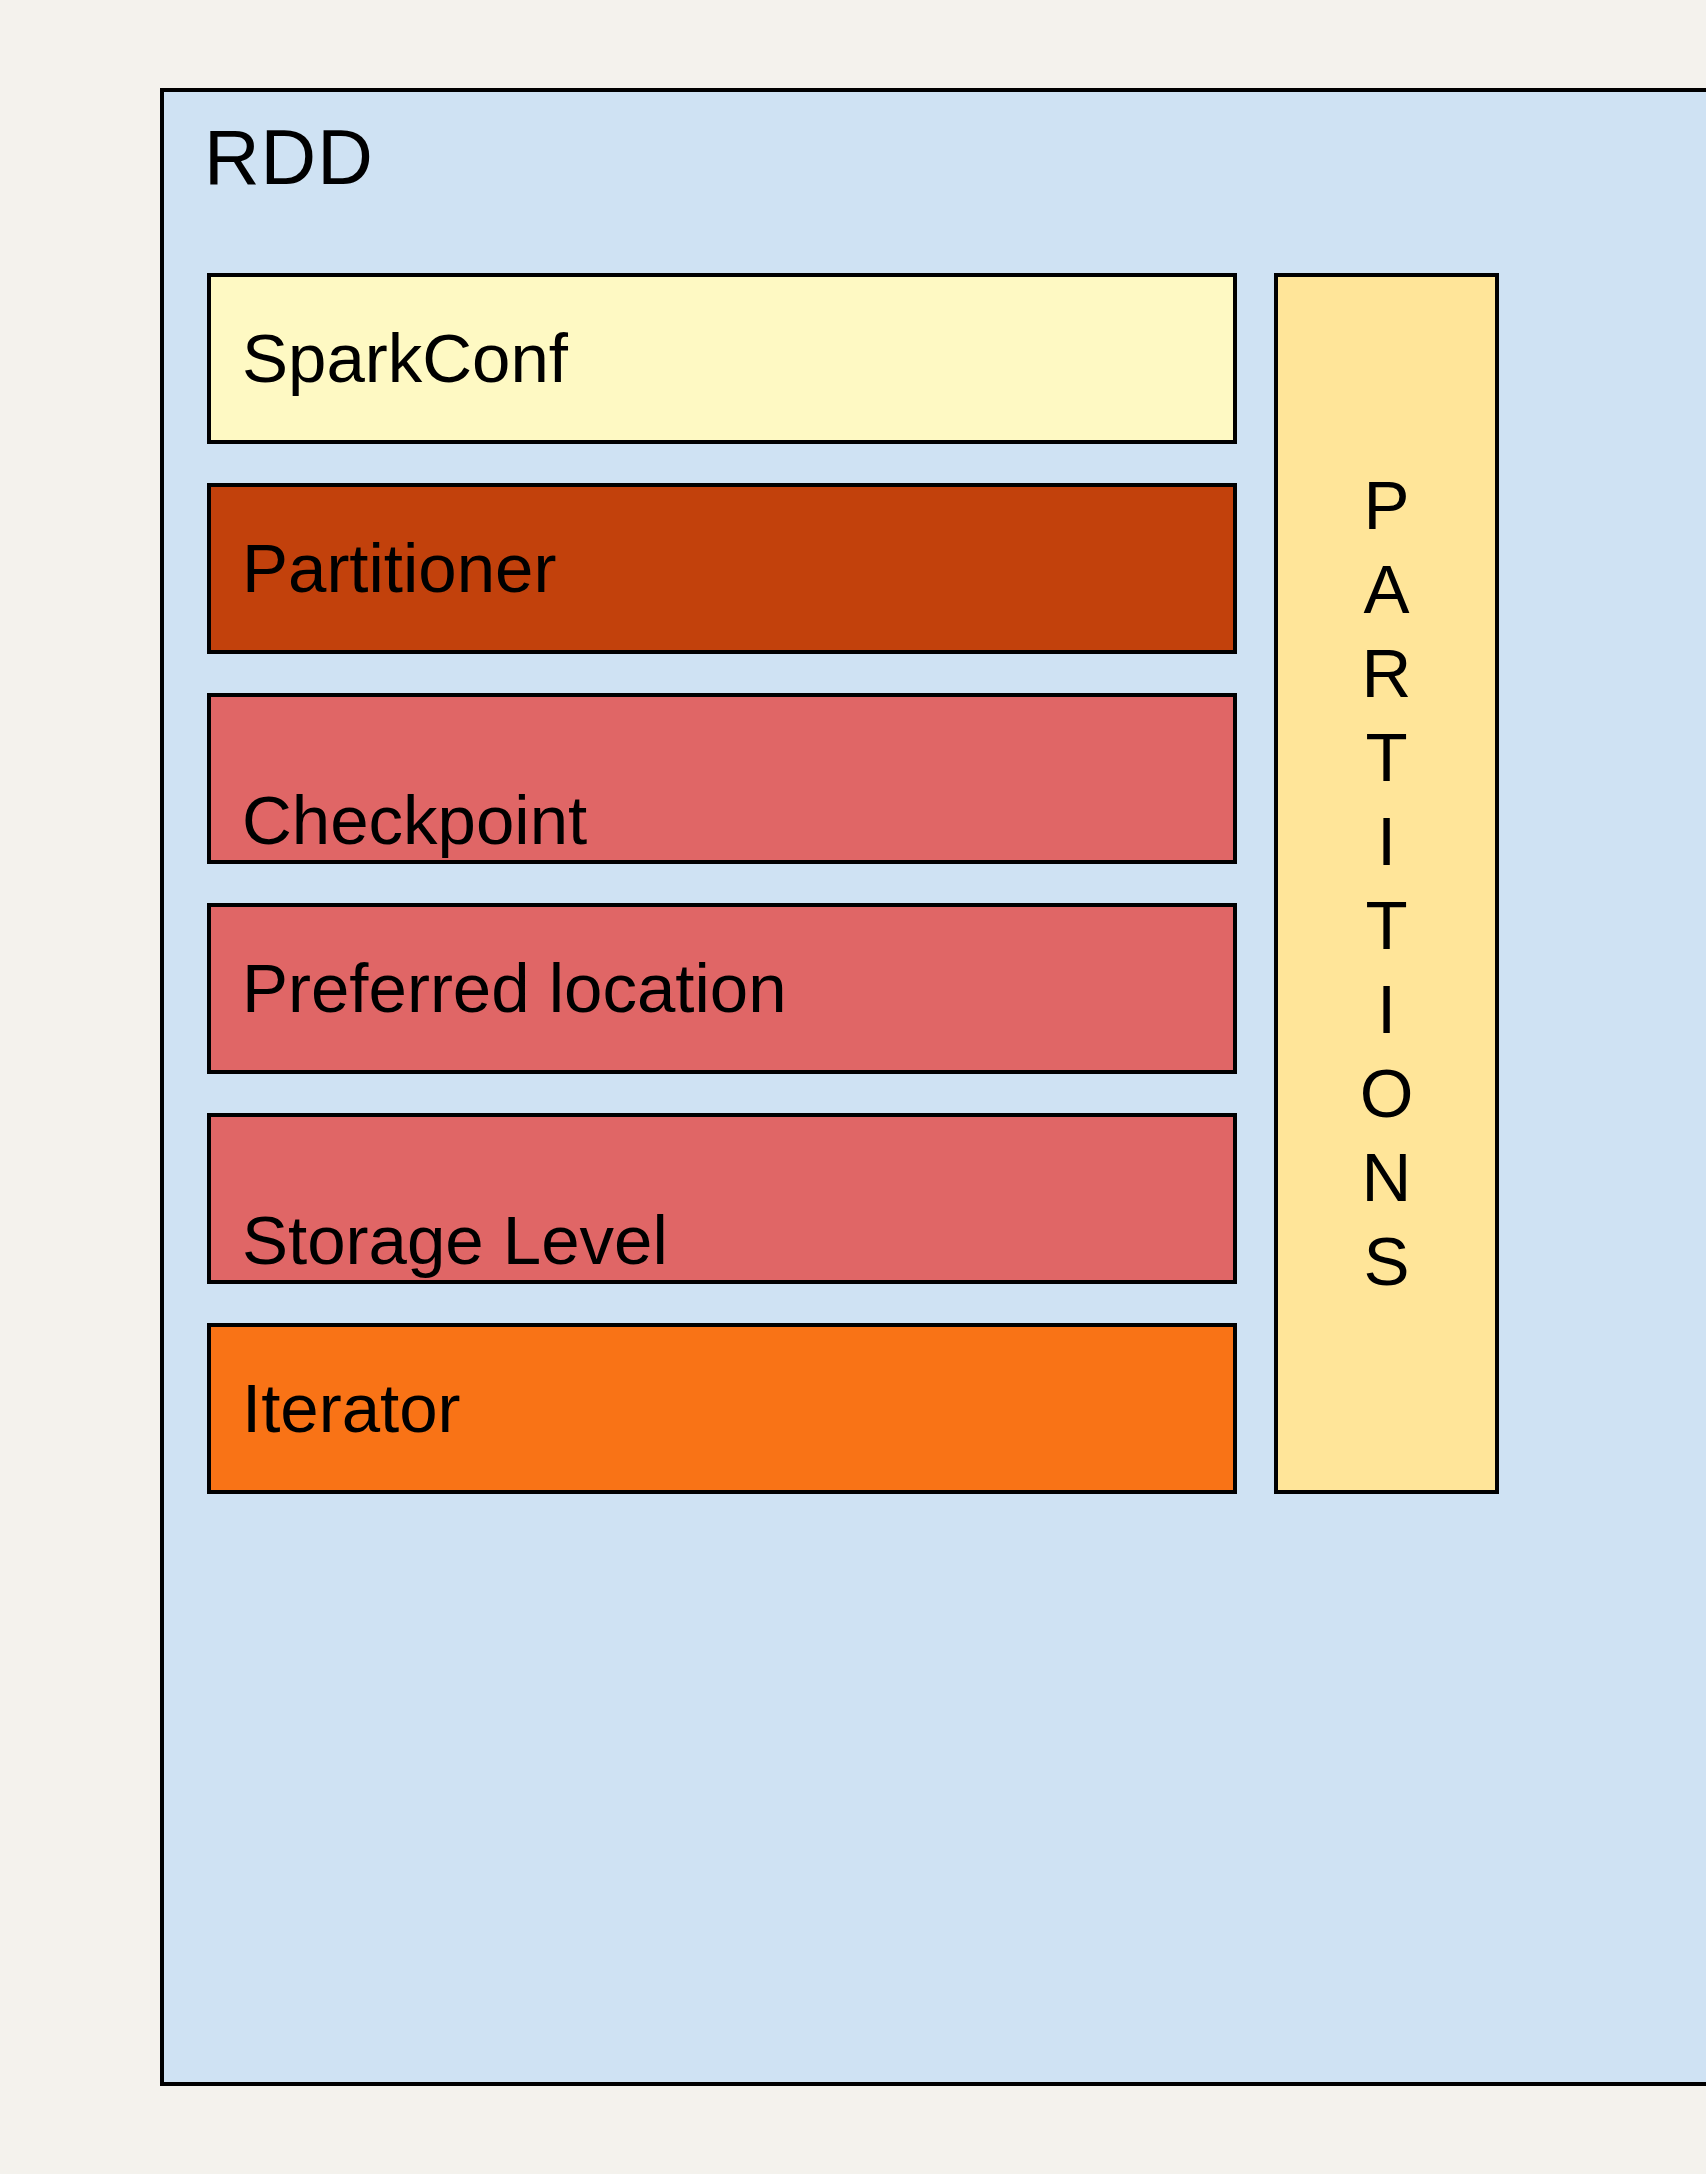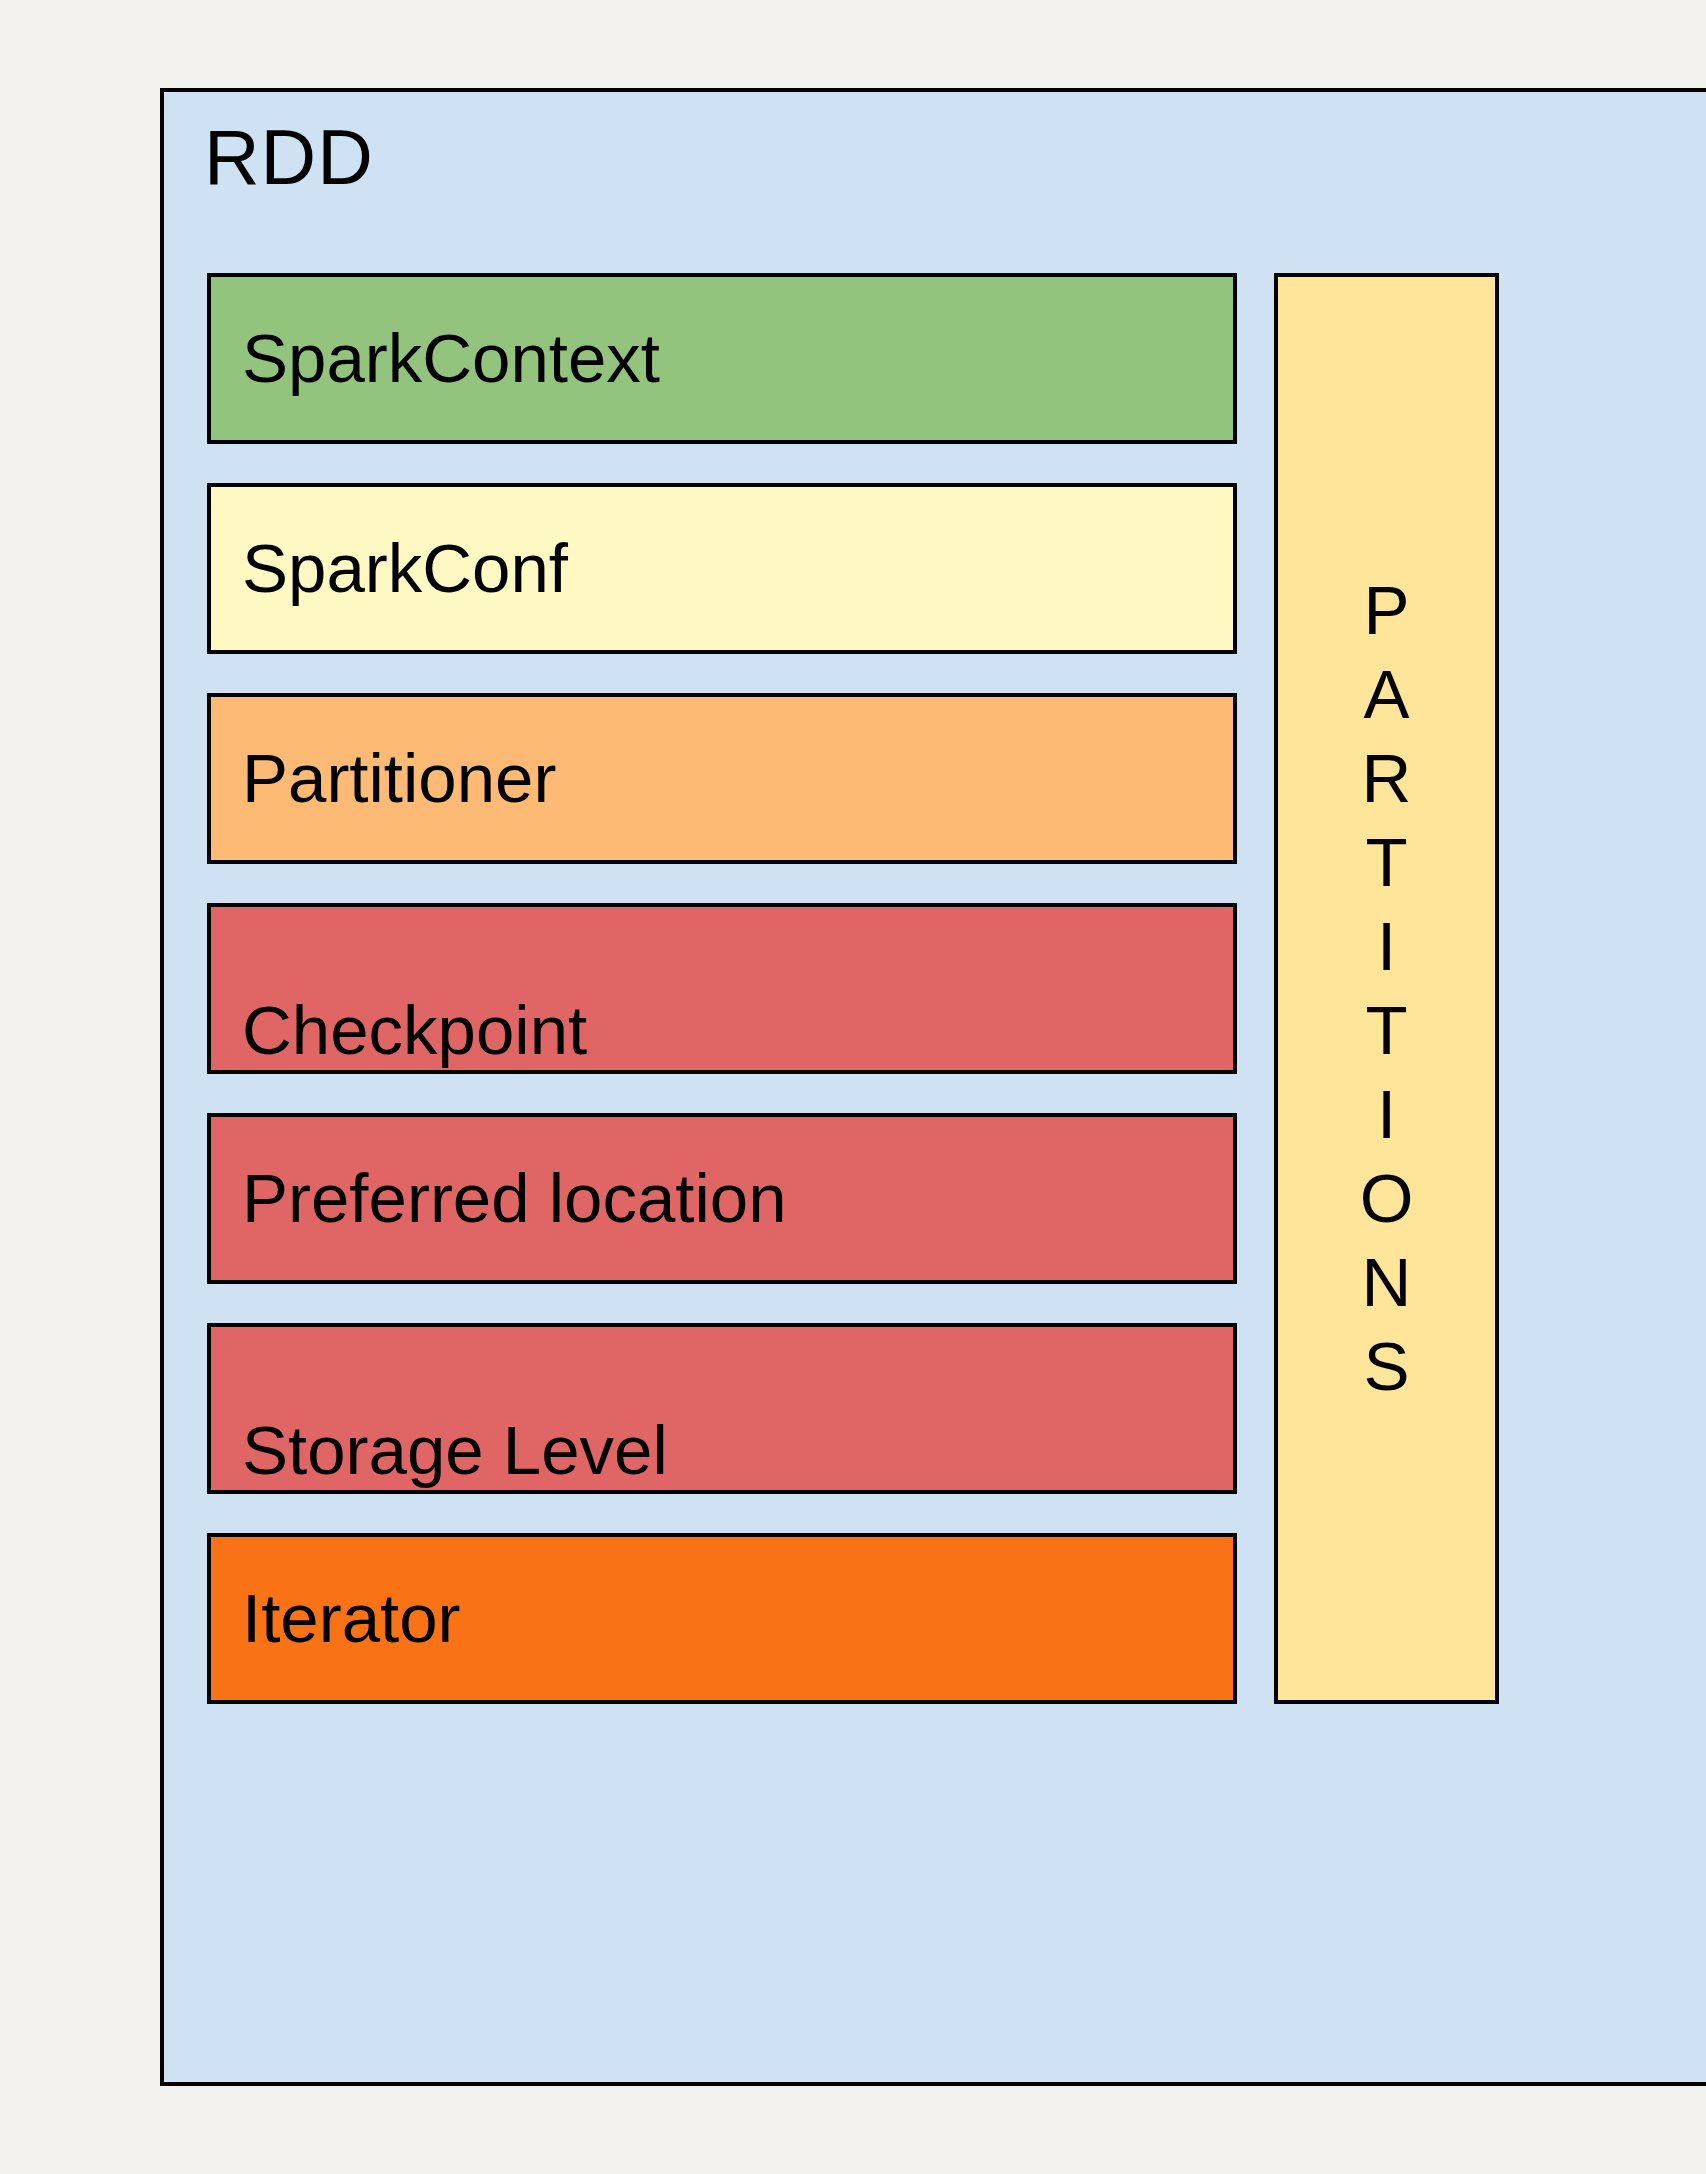--- a/index.html
+++ b/index.html
@@ -75,27 +75,24 @@
   }
 </style>
 </head>
 <body style="background: rgb(244, 242, 237);">
 
 <div class="rdd-container" style="background: rgb(207, 226, 243);">
   <div class="rdd-title">RDD</div>
 
   <div class="content-row">
     <div class="attr-col" id="attrCol">
-        <div class="attr-box" style="background: rgb(147, 196, 125);">
-          <span>SparkContext</span>
-        </div>
         <div class="attr-box" style="background: #fef9c3;">
           <span>SparkConf</span>
         </div>
-        <div class="attr-box" style="background: #fdba74; text-align: center;">
+        <div class="attr-box" style="background: #c2410c; text-align: center;">
           <span>Partitioner</span>
         </div>
         <div class="attr-box" style="background: rgb(224, 102, 102); align-items: flex-end;">
           <span>Checkpoint</span>
         </div>
         <div class="attr-box" style="background: rgb(224, 102, 102);">
           <span>Preferred location</span>
         </div>
         <div class="attr-box" style="background: rgb(224, 102, 102); align-items: flex-end;">
           <span>Storage Level</span>

